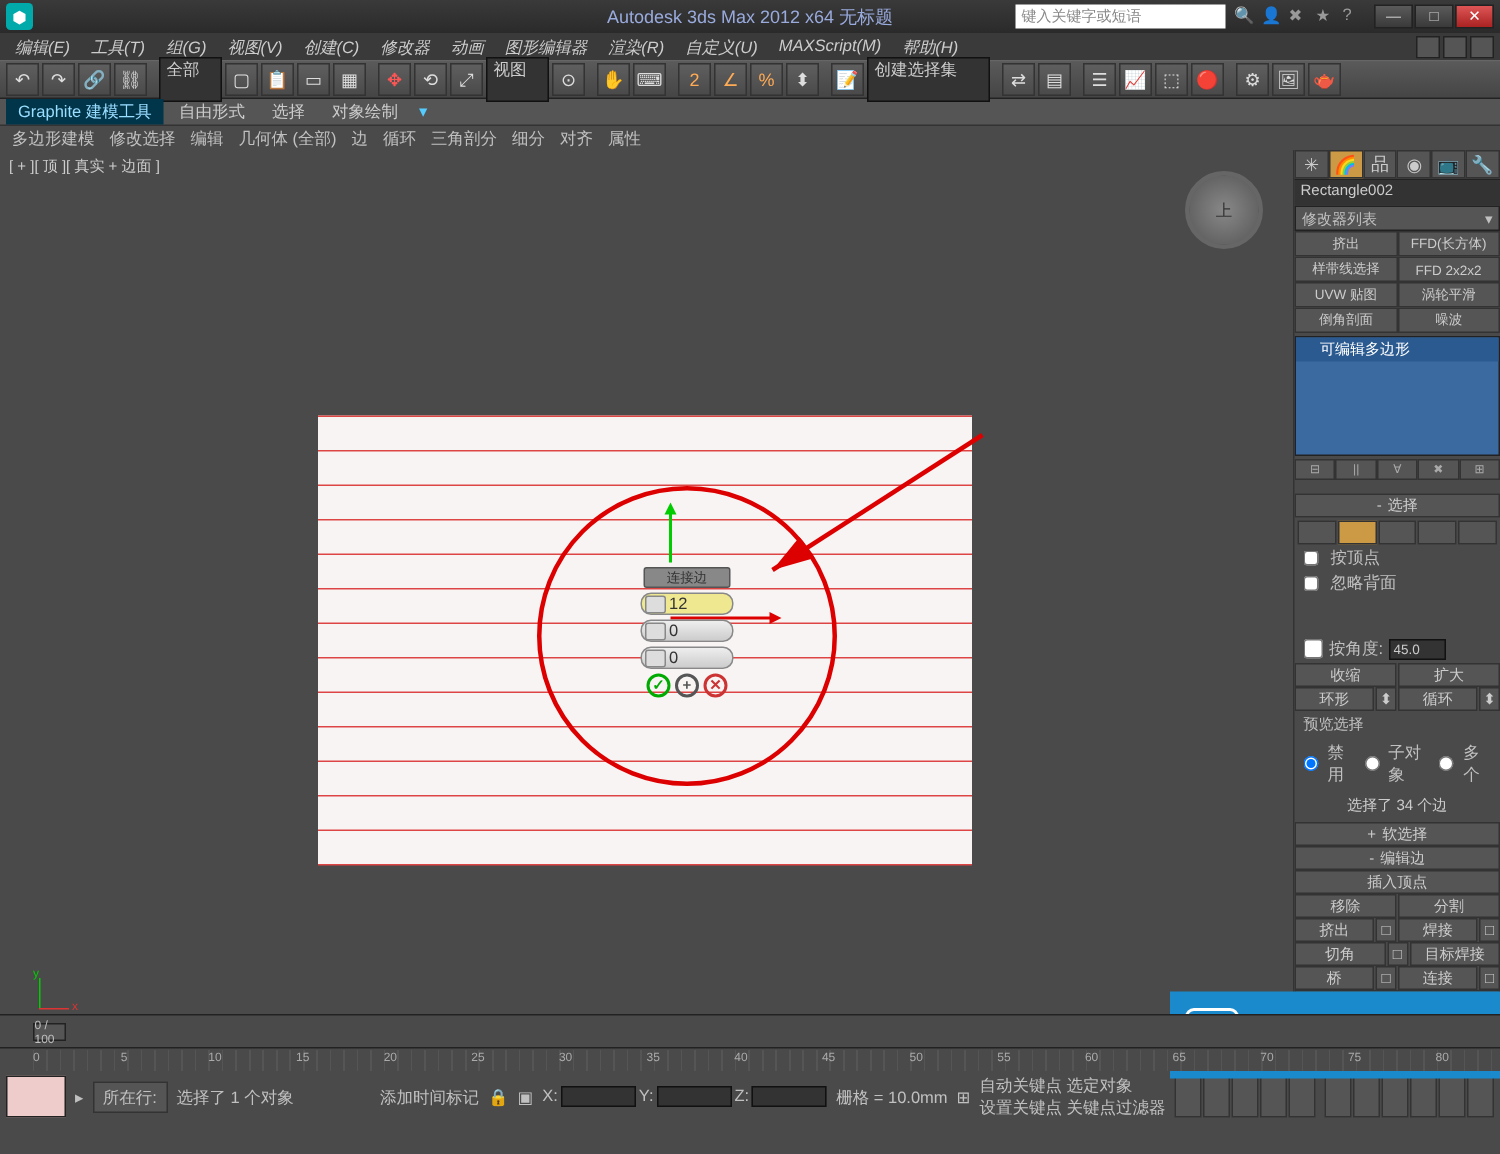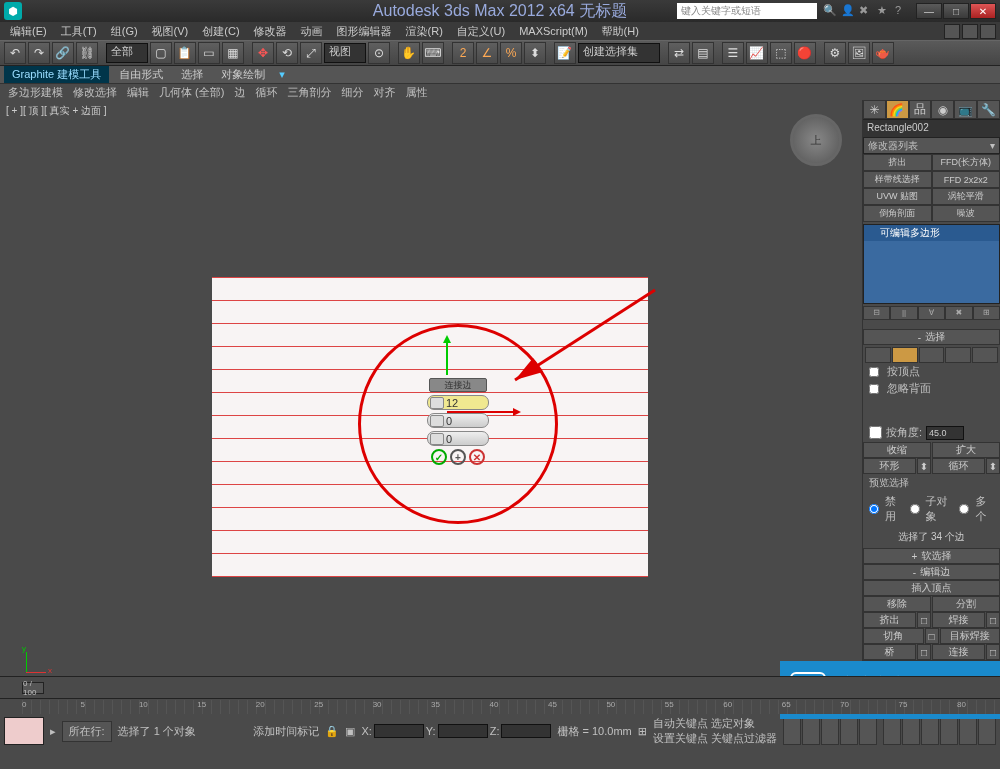--- a/index.html
+++ b/index.html
@@ -1,39 +1,39 @@
 <!DOCTYPE html>
 <html><head>
 <meta charset="utf-8">
 <style>
 * { margin:0; padding:0; box-sizing:border-box; font-family:"Microsoft YaHei",Arial,sans-serif; font-size:11px; user-select:none; }
 body { background:#4a4a4a; color:#c0c0c0; width:1000px; height:769px; overflow:hidden; position:relative; }
 
 
 .titlebar { height:22px; background:linear-gradient(#3a3a3a,#2a2a2a); display:flex; align-items:center; padding:0 4px; position:relative; }
 .logo { width:18px; height:18px; background:#0aa; border-radius:3px; display:flex; align-items:center; justify-content:center; color:#fff; }
-.title-text { position:absolute; left:50%; transform:translateX(-50%); color:#9ad; font-size:16px; }
+.title-text { position:absolute; left:50%; transform:translateX(-50%); color:#9ad; font-size:12px; }
 .search-box { margin-left:auto; width:140px; height:16px; background:#fff; color:#888; padding:0 4px; font-size:10px; display:flex; align-items:center; }
 .title-icons { display:flex; gap:4px; margin:0 6px; }
 .title-icons span { width:14px; height:14px; color:#999; }
 .win-btns { display:flex; }
 .win-btns div { width:26px; height:16px; background:linear-gradient(#5a5a5a,#3a3a3a); border:1px solid #222; display:flex; align-items:center; justify-content:center; color:#ccc; font-size:10px; margin-left:1px; }
 .win-btns .close { background:linear-gradient(#d55,#a22); color:#fff; }
 
 
 .menubar { height:18px; background:#3a3a3a; display:flex; align-items:center; padding:0 4px; gap:2px; }
-.menubar span { padding:1px 6px; color:#ccc; font-size:11px; }
+.menubar span { padding:1px 6px; color:#ccc; font-size:11px;font-style:italic; }
 .menu-icons { margin-left:auto; display:flex; gap:2px; }
 .menu-icons div { width:16px; height:15px; background:#555; border:1px solid #222; }
 
 
 .main-tb { height:26px; background:linear-gradient(#5a5a5a,#454545); border-top:1px solid #666; border-bottom:1px solid #222; display:flex; align-items:center; padding:0 4px; gap:2px; }
 .tb-btn { width:22px; height:22px; background:linear-gradient(#5f5f5f,#4a4a4a); border:1px solid #333; display:flex; align-items:center; justify-content:center; color:#ddd; font-size:12px; }
 .tb-sep { width:4px; }
-.tb-select { height:20px; background:#333; border:1px solid #111; color:#ccc; padding:0 14px 0 4px; }
+.tb-select { height:30px; background:#333; border:1px solid #111; color:#ccc; padding:0 14px 0 4px; }
 
 
 .ribbon { height:18px; background:#555; border-bottom:1px solid #333; display:flex; align-items:center; gap:2px; padding:0 4px; }
 .ribbon-tab { padding:1px 8px; color:#ccc; font-size:11px; }
 .ribbon-tab.active { background:#00354a; color:#9df; }
 .ribbon2 { height:16px; background:#4a4a4a; display:flex; align-items:center; gap:2px; padding:0 4px; font-size:10px; }
 .ribbon2 span { padding:0 4px; }
 
 
 .main { display:flex; height:576px; }

